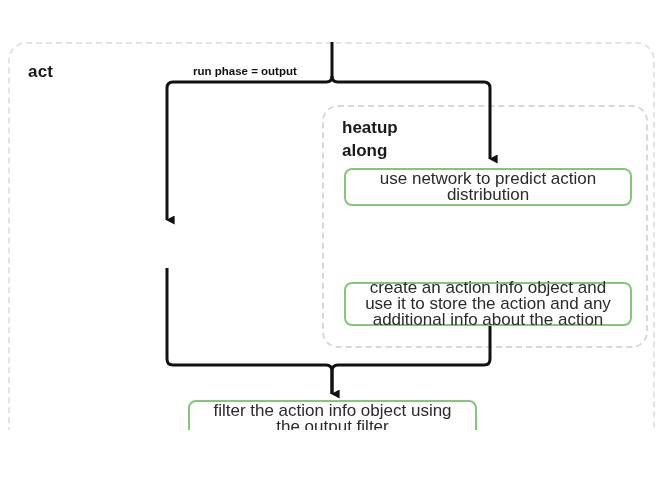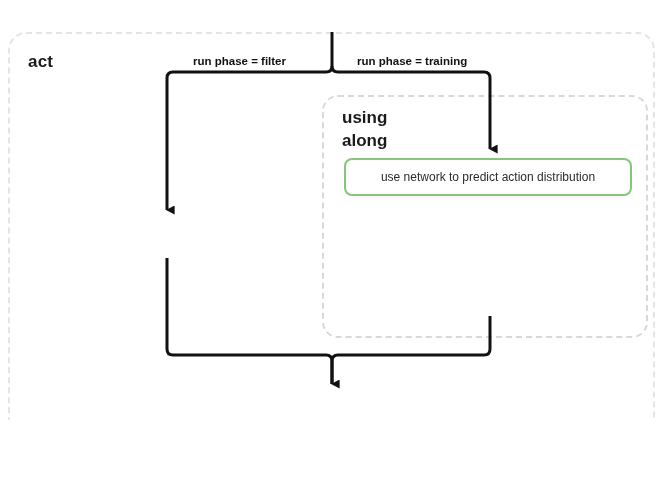--- a/index.html
+++ b/index.html
@@ -10,20 +10,21 @@
   }
   body {
     font-family: "Liberation Sans", sans-serif;
   }
   #canvas {
     position: relative;
     width: 663px;
     height: 420px;
     background: #ffffff;
     overflow: hidden;
+    margin-top: 10px;
   }
 
   
   .outer-container {
     position: absolute;
     left: 8px;
     top: 32px;
     width: 647px;
     height: 456px;
     box-sizing: border-box;
@@ -69,21 +70,21 @@
   .node {
     position: absolute;
     box-sizing: border-box;
     border: 2px solid #86c67c;
     border-radius: 8px;
     background: #ffffff;
     display: flex;
     align-items: center;
     justify-content: center;
     text-align: center;
-    font-size: 12px;
+    font-size: 17px;
     line-height: 16px;
     color: #2b2b2b;
     padding: 2px 10px;
   }
 
   #node-heatup      { left: 20px;  top: 218px; width: 293px; height: 40px; }
   #node-predict     { left: 344px; top: 158px; width: 288px; height: 38px; }
   #node-explore     { left: 344px; top: 218px; width: 288px; height: 40px; }
   #node-actioninfo  { left: 344px; top: 272px; width: 288px; height: 44px; }
   #node-filter      { left: 188px; top: 390px; width: 289px; height: 38px; }
@@ -114,21 +115,21 @@
 
 <div id="canvas">
 
   <div class="outer-container"></div>
 
   <div class="outer-title">act</div>
 
   <div class="group-container"></div>
 
   <div class="group-title">
-    <span>using</span><br>
+    <span>heatup</span><br>
     <span>along</span>
   </div>
 
   <svg id="connectors" viewBox="0 0 663 488" xmlns="http://www.w3.org/2000/svg">
     <defs>
       <marker id="arrowhead" markerWidth="9" markerHeight="9" refX="4.5" refY="7.6" orient="auto" markerUnits="userSpaceOnUse">
         <polygon points="0,0 9,0 4.5,8.6" fill="#111111"></polygon>
       </marker>
     </defs>
 
@@ -138,22 +139,23 @@
 
     <path d="M332,66 Q332,72 338,72 L484,72 Q490,72 490,78 L490,149" fill="none" stroke="#111111" stroke-width="3" stroke-linecap="butt" marker-end="url(#arrowhead)"></path>
 
     <path d="M167,258 L167,349 Q167,355 173,355 L326,355 Q332,355 332,361 L332,384" fill="none" stroke="#111111" stroke-width="3" stroke-linecap="butt" marker-end="url(#arrowhead)"></path>
 
     <path d="M490,316 L490,349 Q490,355 484,355 L338,355 Q332,355 332,361 L332,384" fill="none" stroke="#111111" stroke-width="3" stroke-linecap="butt"></path>
 
     <path d="M332,428 L332,488" fill="none" stroke="#111111" stroke-width="3"></path>
   </svg>
 
-  <div class="edge-label" id="label-heatup">run phase = filter</div>
-  <div class="edge-label" id="label-training">run phase = training</div>
+  <div class="edge-label" id="label-heatup">run phase = output</div>
 
 
   <div class="node" id="node-predict">use network to predict action distribution</div>
 
 
+  <div class="node" id="node-actioninfo">create an action info object and use it to store the action and any additional info about the action</div>
 
+  <div class="node" id="node-filter">filter the action info object using the output filter</div>
 
 </div>
 
 </body></html>

